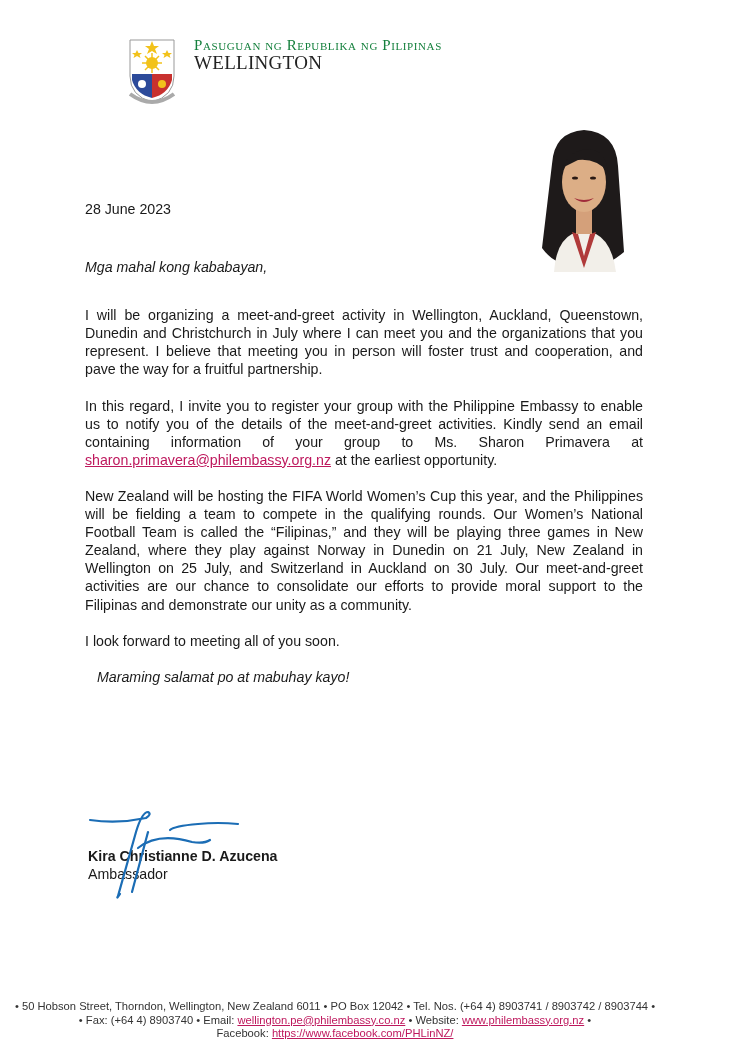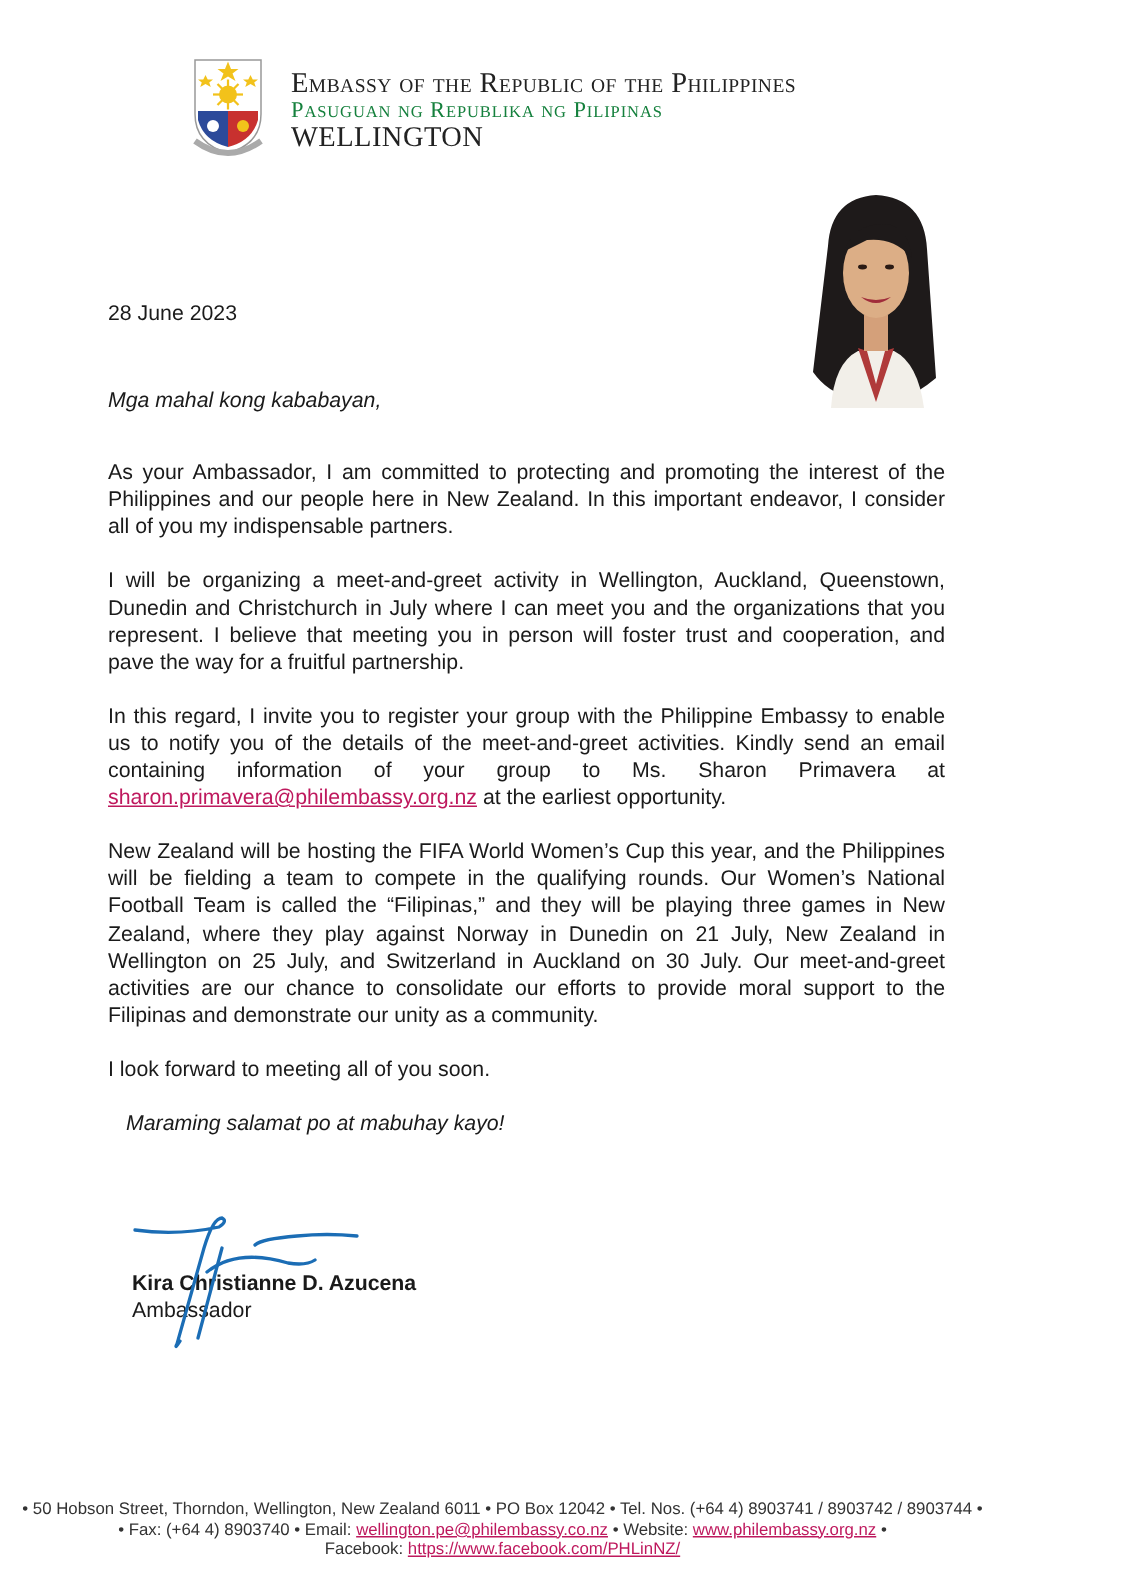--- a/index.html
+++ b/index.html
@@ -4,21 +4,21 @@
 <style>
   html,body{margin:0;padding:0;background:#fff;}
   body{width:750px;height:1061px;position:relative;overflow:hidden;font-family:"Liberation Sans",sans-serif;color:#1a1a1a;}
   .letterhead{position:absolute;left:124px;top:36px;display:flex;align-items:flex-start;}
   .seal{width:56px;height:70px;margin-right:14px;}
   .lh-text{font-family:"Liberation Serif","DejaVu Serif",serif;color:#222;line-height:1;}
   .lh1{font-size:19px;font-variant:small-caps;letter-spacing:0.3px;margin-top:10px;}
   .lh2{font-size:15px;font-variant:small-caps;letter-spacing:0.6px;margin-top:2px;color:#15803d;}
   .lh3{font-size:19px;letter-spacing:0.3px;margin-top:0;}
   .photo{position:absolute;left:532px;top:124px;width:104px;height:148px;}
-  .content{position:absolute;left:72px;top:200px;width:558px;font-size:14.2px;line-height:18.1px;}
+  .content{position:absolute;left:85px;top:200px;width:558px;font-size:14.2px;line-height:18.1px;}
   .date{margin:0 0 40px 0;}
   p{margin:0 0 18px 0;text-align:justify;}
   .salutation{font-style:italic;margin-bottom:30px;}
   .closing-it{font-style:italic;margin-left:12px;}
   a.link{color:#be185d;text-decoration:underline;}
   .sig-area{position:absolute;left:88px;top:808px;width:260px;height:100px;}
   .sig-svg{position:absolute;left:0;top:0;}
   .sig-name{position:absolute;left:0;top:40px;font-weight:bold;font-size:14.2px;}
   .sig-title{position:absolute;left:0;top:58px;font-size:14.2px;}
   .footer{position:absolute;left:0;top:1000px;width:670px;text-align:center;font-size:11.2px;line-height:13.6px;color:#333;}
@@ -39,21 +39,20 @@
       <line x1="21" y1="20" x2="35" y2="34"></line>
         <line x1="35" y1="20" x2="21" y2="34"></line>
     </g>
     <path d="M8 38 H28 V62 Q12 58 8 44 Z" fill="#2c4a9a"></path>
     <path d="M28 38 H48 V44 Q44 58 28 62 Z" fill="#c8312f"></path>
     <circle cx="18" cy="48" r="4" fill="#fff"></circle>
     <circle cx="38" cy="48" r="4" fill="#f2c21b"></circle>
     <path d="M6 58 Q28 74 50 58" fill="none" stroke="#aaa" stroke-width="4"></path>
   </svg>
   <div class="lh-text">
-    <div class="lh1">Embassy of the Republic of the Philippines</div>
     <div class="lh2">Pasuguan ng Republika ng Pilipinas</div>
     <div class="lh3">WELLINGTON</div>
   </div>
 </div>
 
 <svg class="photo" viewBox="0 0 104 148">
   <rect width="104" height="148" fill="#fff"></rect>
   <path d="M20 40 Q22 8 52 6 Q84 8 86 42 L92 128 Q80 138 72 140 L34 140 Q20 138 10 124 Z" fill="#1e1a1a"></path>
   <path d="M22 148 Q24 118 40 110 L64 110 Q80 118 84 148 Z" fill="#f2efe9"></path>
   <path d="M40 108 L52 144 L64 108 L58 110 L52 132 L46 110 Z" fill="#b03a3a"></path>
@@ -61,21 +60,20 @@
   <ellipse cx="52" cy="58" rx="22" ry="30" fill="#dcae86"></ellipse>
   <path d="M30 44 Q40 22 62 26 Q74 30 76 48 Q64 34 46 36 Z" fill="#1e1a1a"></path>
   <path d="M42 74 Q52 82 62 74 Q52 78 42 74 Z" fill="#a02c3a"></path>
   <ellipse cx="43" cy="54" rx="3" ry="1.6" fill="#2a1a14"></ellipse>
   <ellipse cx="61" cy="54" rx="3" ry="1.6" fill="#2a1a14"></ellipse>
 </svg>
 
 <div class="content">
   <div class="date">28 June 2023</div>
   <p class="salutation">Mga mahal kong kababayan,</p>
-  <p>As your Ambassador, I am committed to protecting and promoting the interest of the Philippines and our people here in New Zealand.  In this important endeavor, I consider all of you my indispensable partners.</p>
   <p>I will be organizing a meet-and-greet activity in Wellington, Auckland, Queenstown, Dunedin and Christchurch in July where I can meet you and the organizations that you represent.  I believe that meeting you in person will foster trust and cooperation, and pave the way for a fruitful partnership.</p>
   <p><span>In this regard, I invite you to register your group with the Philippine Embassy to enable us to notify you of the details of the meet-and-greet activities.  Kindly send an email containing information of your group to Ms. Sharon Primavera at</span> <a class="link">sharon.primavera@philembassy.org.nz</a><span> at the earliest opportunity.</span></p>
   <p>New Zealand will be hosting the FIFA World Women’s Cup this year, and the Philippines will be fielding a team to compete in the qualifying rounds. Our Women’s National Football Team is called the “Filipinas,” and they will be playing three games in New Zealand, where they play against Norway in Dunedin on 21 July, New Zealand in Wellington on 25 July, and Switzerland in Auckland on 30 July. Our meet-and-greet activities are our chance to consolidate our efforts to provide moral support to the Filipinas and demonstrate our unity as a community.</p>
   <p>I look forward to meeting all of you soon.</p>
   <p class="closing-it">Maraming salamat po at mabuhay kayo!</p>
 </div>
 
 <div class="sig-area">
   <div class="sig-name">Kira Christianne D. Azucena</div>
   <div class="sig-title">Ambassador</div>

